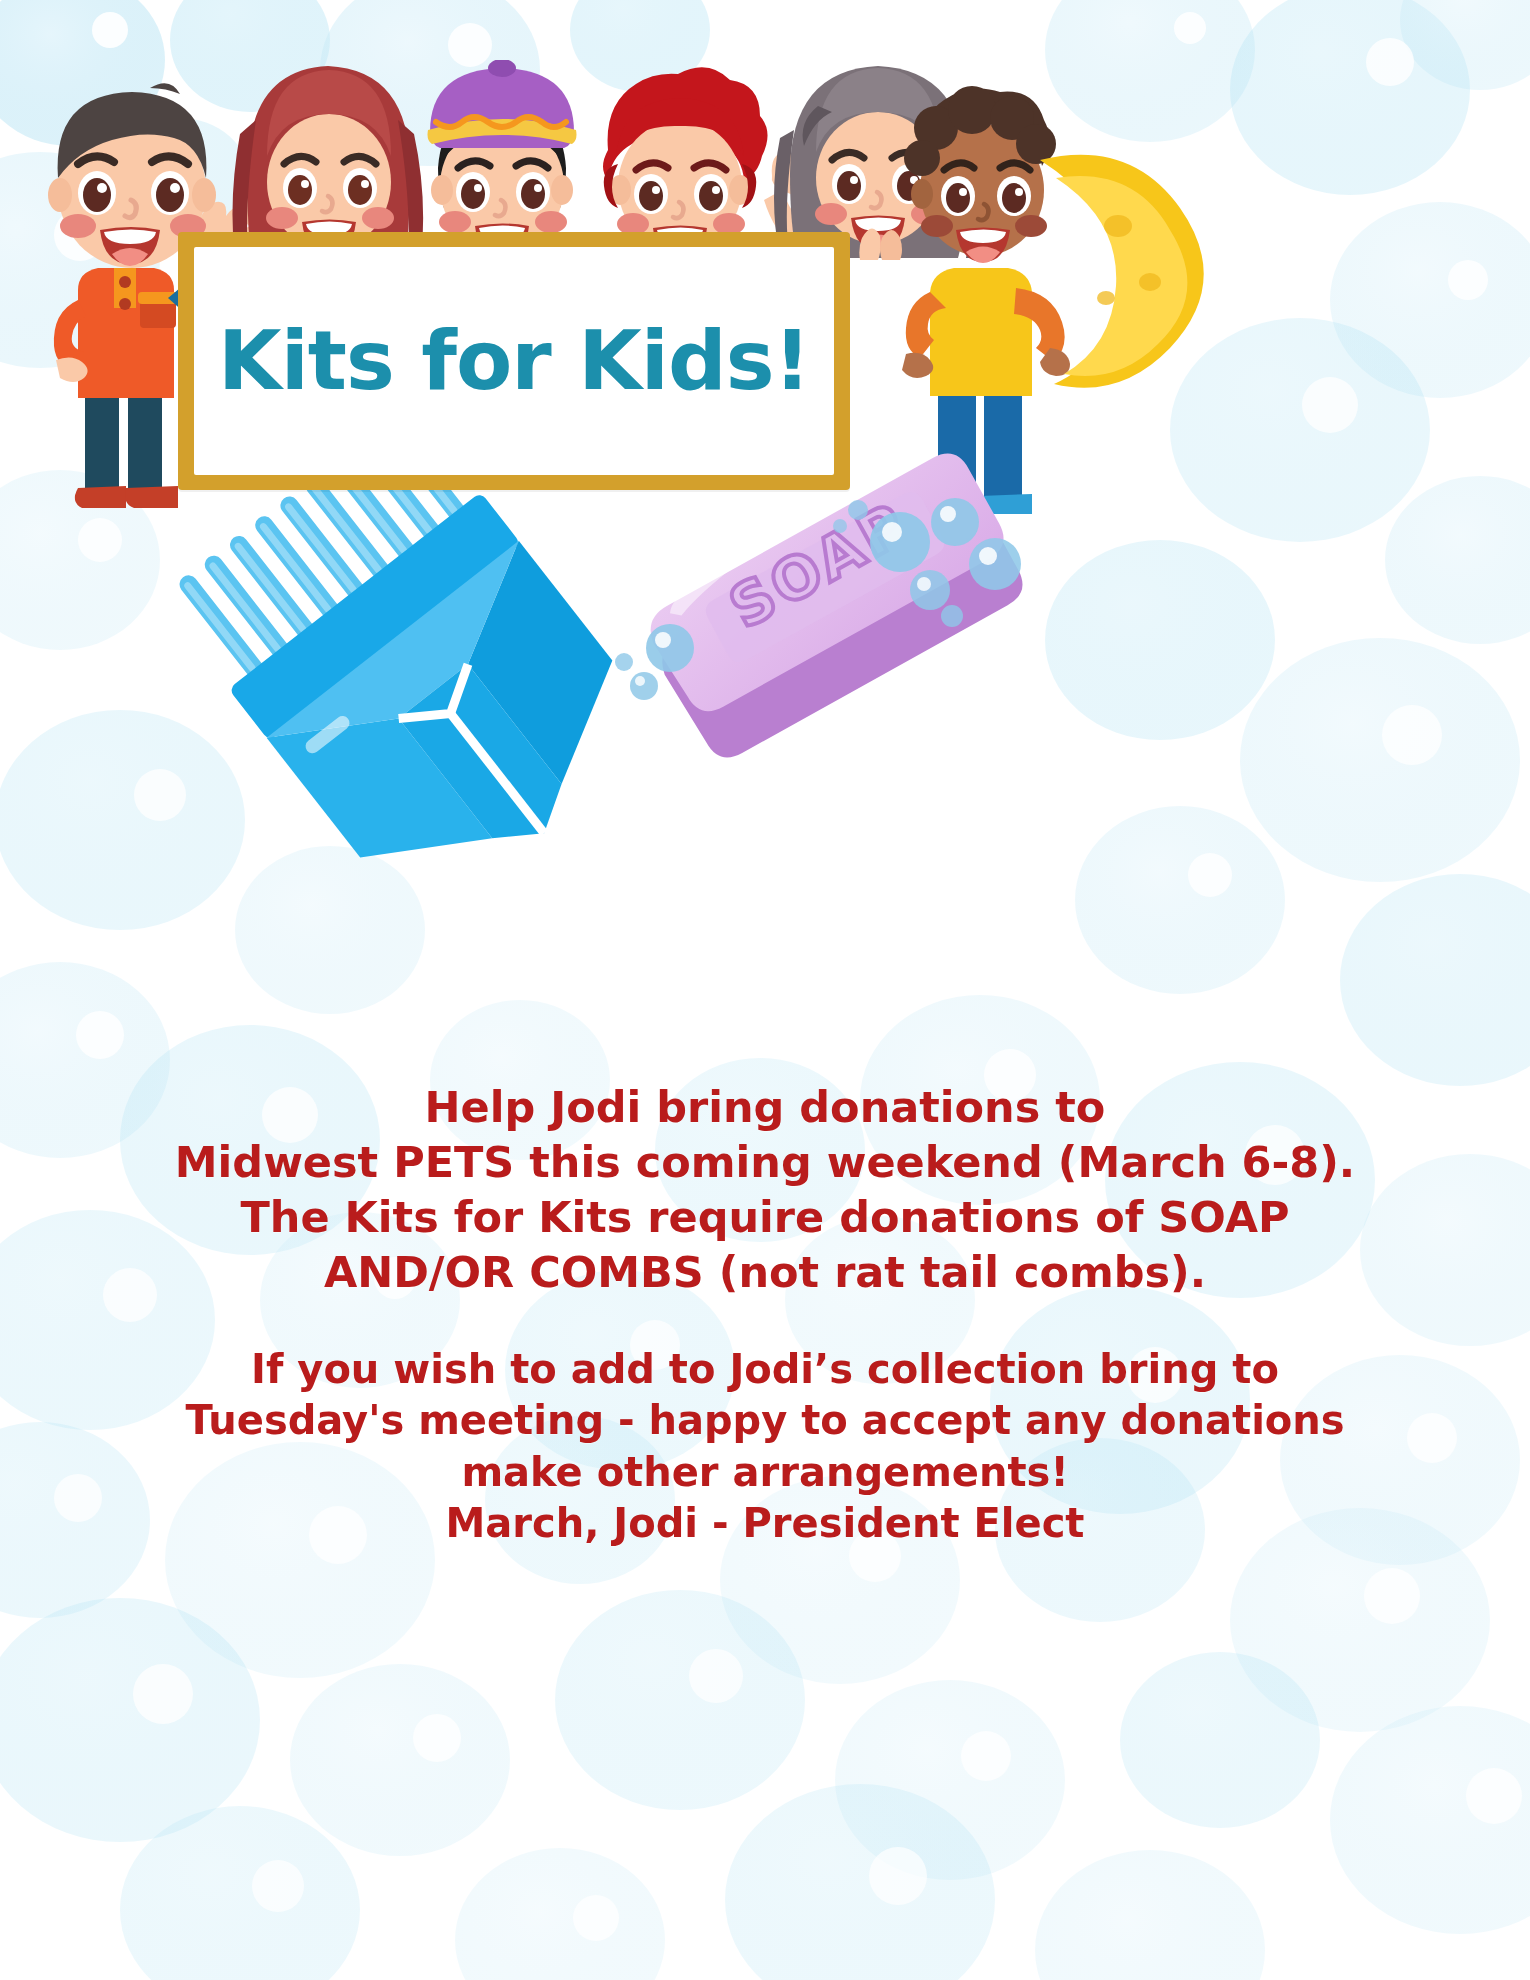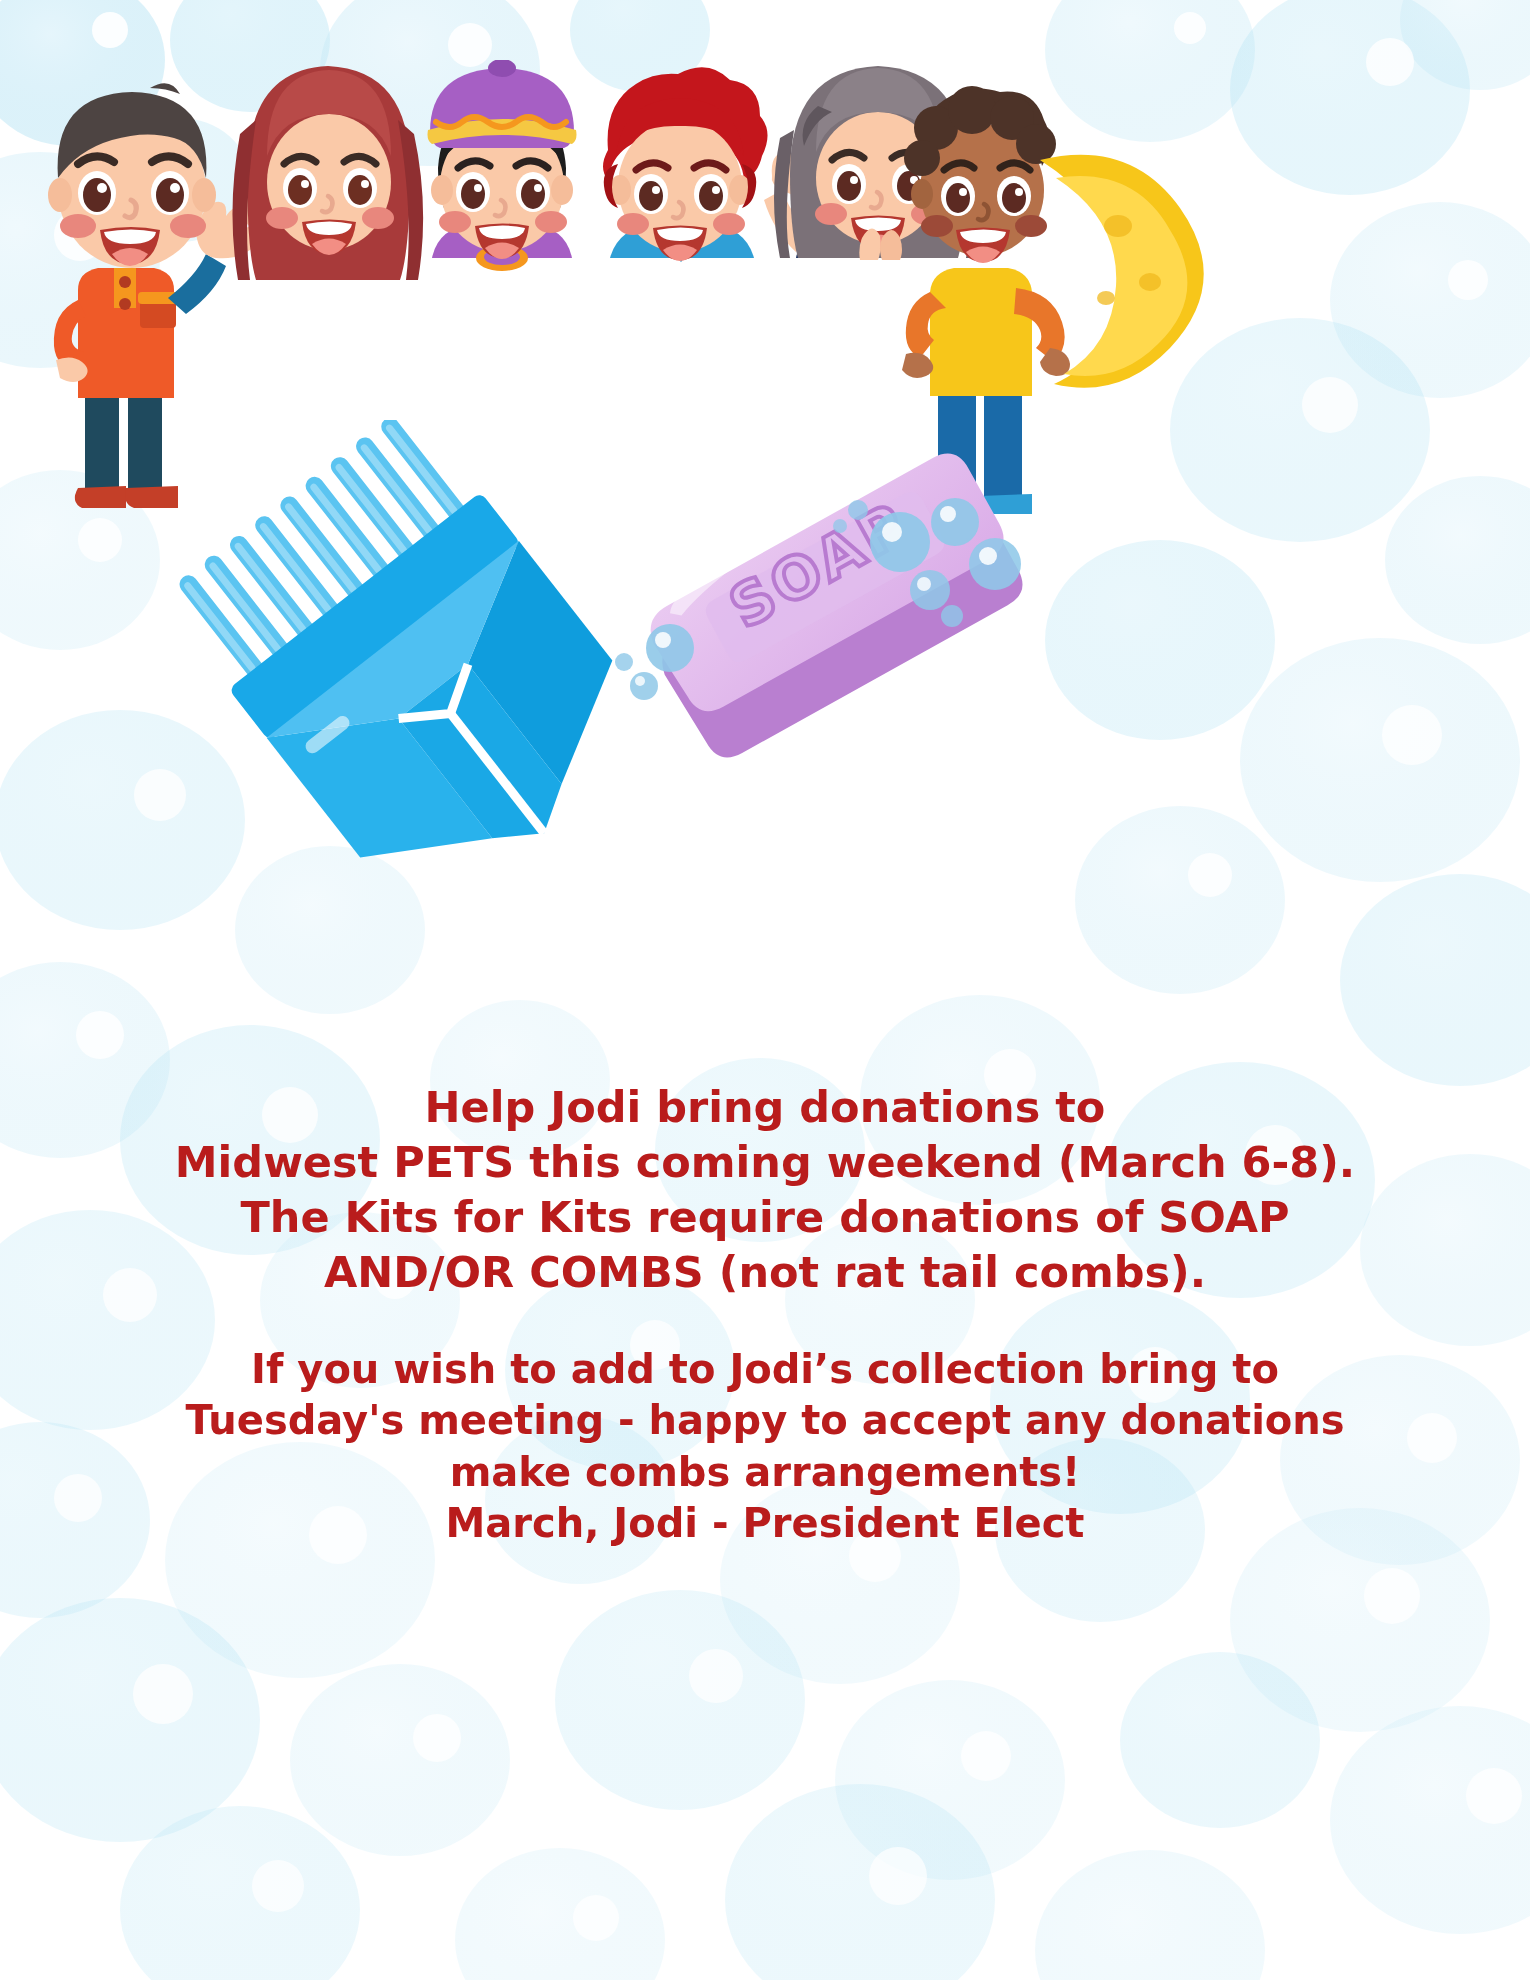--- a/index.html
+++ b/index.html
@@ -389,20 +389,25 @@
 
     <g>
       <path d="M1040 100 q90 -22 140 48 q52 74 -10 140 q-50 52 -116 36 q58 -26 64 -94 q6 -76 -78 -130 z" fill="#f7c61a"></path>
       <path d="M1056 118 q78 -12 114 52 q40 64 -12 114 q-40 40 -94 30 q48 -28 52 -88 q4 -66 -60 -108 z" fill="#ffd94d"></path>
       <ellipse cx="1118" cy="166" rx="14" ry="11" fill="#f0b81e" opacity=".75"></ellipse>
       <ellipse cx="1150" cy="222" rx="11" ry="9" fill="#f0b81e" opacity=".75"></ellipse>
       <ellipse cx="1106" cy="238" rx="9" ry="7" fill="#f0b81e" opacity=".75"></ellipse>
     </g>
   </svg>
 
+  <div id="board">
+    <div id="board-inner">
+      <div id="poster-title">Kits for Kids!</div>
+    </div>
+  </div>
 
   <svg id="comb" viewBox="0 0 520 470">
     <g transform="rotate(-38 260 235)">
 
       <g fill="#5bc4f1">
         <rect x="120" y="34" width="18" height="128" rx="9"></rect>
         <rect x="152" y="34" width="18" height="128" rx="9"></rect>
         <rect x="184" y="34" width="18" height="128" rx="9"></rect>
         <rect x="216" y="34" width="18" height="128" rx="9"></rect>
         <rect x="248" y="34" width="18" height="128" rx="9"></rect>
@@ -486,18 +491,18 @@
     <div class="para p1">
       <span class="ln">Help Jodi bring donations to</span>
       <span class="ln">Midwest PETS this coming weekend (March 6-8).</span>
       <span class="ln">The Kits for Kits require donations of SOAP</span>
       <span class="ln">AND/OR COMBS (not rat tail combs).</span>
     </div>
     <div class="gap"></div>
     <div class="para p2">
       <span class="ln">If you wish to add to Jodi’s collection bring to</span>
       <span class="ln">Tuesday's meeting - happy to accept any donations</span>
-      <span class="ln">make combs arrangements!</span>
+      <span class="ln">make other arrangements!</span>
       <span class="ln">March, Jodi - President Elect</span>
     </div>
   </div>
 
 </div>
 
 </body></html>

